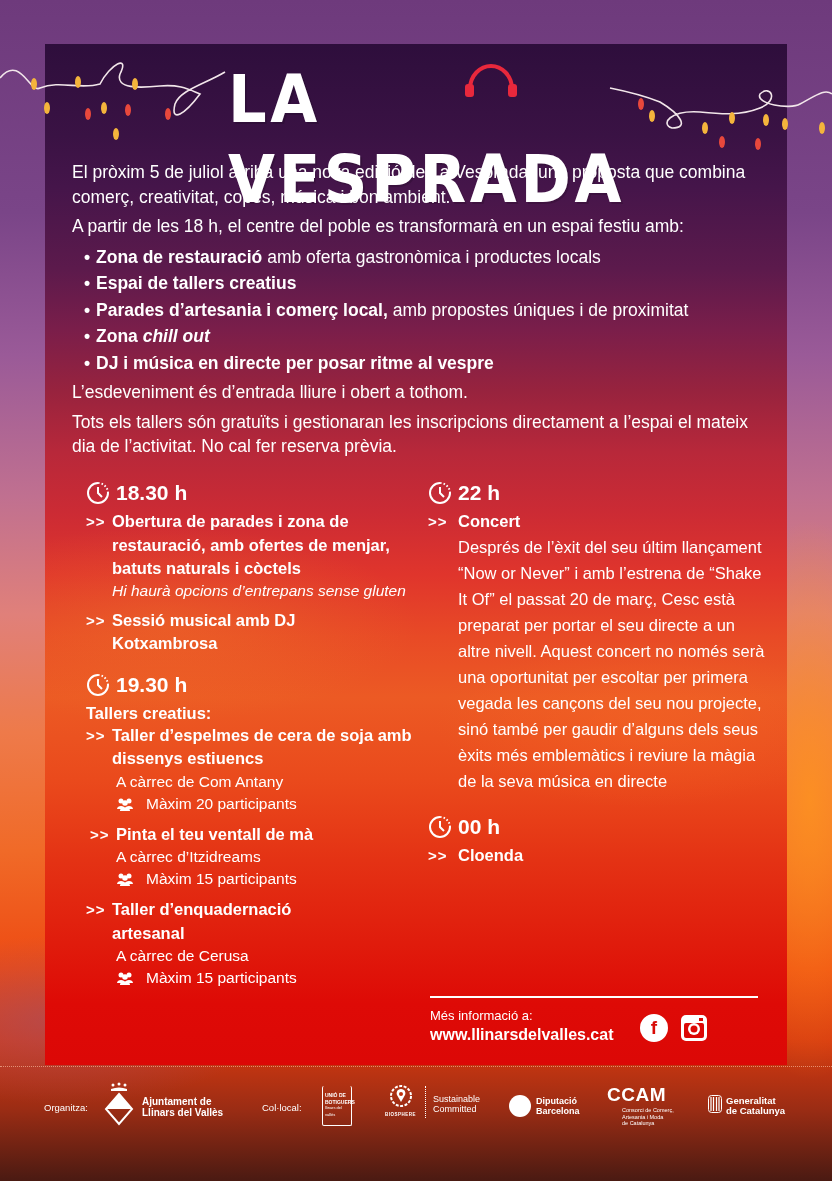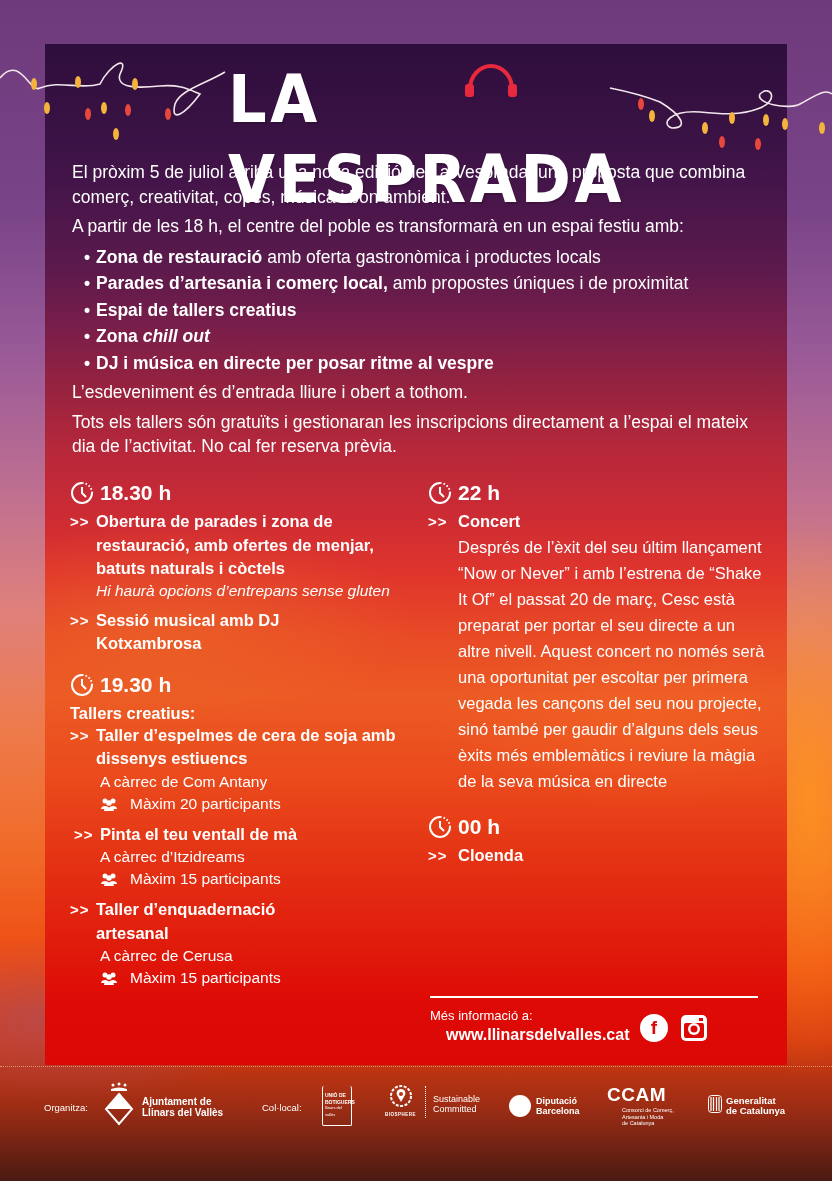--- a/index.html
+++ b/index.html
@@ -47,39 +47,39 @@
   .intro { position: absolute; left: 72px; top: 160px; width: 700px; z-index: 2;
     font-family: "Liberation Sans", sans-serif; font-size: 17.5px; line-height: 24.5px; }
   .intro p { margin-bottom: 5px; }
   .intro ul { list-style: none; margin: 2px 0 4px 0; }
   .intro li { padding-left: 24px; position: relative; line-height: 26.5px; }
   .intro li::before { content: "•"; position: absolute; left: 12px; font-weight: bold; }
   .intro b { font-weight: bold; }
   .intro i { font-style: italic; font-weight: bold; }
   
   .col { position: absolute; z-index: 2; font-family: "Liberation Sans", sans-serif; }
-  .col-left { left: 70px; top: 478px; width: 340px; }
+  .col-left { left: 86px; top: 478px; width: 340px; }
   .col-right { left: 428px; top: 478px; width: 340px; }
   .time { display: flex; align-items: center; height: 30px; margin-bottom: 2px; }
   .time .clock { width: 24px; height: 24px; margin-right: 6px; }
   .time span { font-weight: bold; font-size: 21px; }
   .item { position: relative; padding-left: 26px; font-size: 16.5px; line-height: 23.5px; font-weight: bold; }
   .item .arr { position: absolute; left: 0; top: 0; font-weight: bold; font-size: 15px; letter-spacing: 1px; }
   .note { padding-left: 26px; font-size: 15.5px; line-height: 20px; font-style: italic; }
   .sub { padding-left: 30px; font-size: 15.5px; line-height: 22px; }
   .sub-people { display: flex; align-items: center; gap: 12px; }
   .sub-people svg { width: 18px; height: 14px; }
   .heading-plain { font-weight: bold; font-size: 16.5px; line-height: 22px; }
   .desc { padding-left: 30px; font-size: 16.5px; line-height: 26px; }
   .gap-s { height: 8px; } .gap-m { height: 14px; } .gap-l { height: 18px; }
   
   .info { position: absolute; left: 430px; top: 996px; width: 328px; z-index: 2; font-family: "Liberation Sans", sans-serif; }
   .info .rule { height: 2px; background: #fff; margin-bottom: 10px; }
   .info .label { font-size: 13px; line-height: 16px; }
-  .info .url { font-size: 16px; font-weight: bold; line-height: 22px; margin-left: 16px; }
+  .info .url { font-size: 16px; font-weight: bold; line-height: 22px; }
   .social { position: absolute; right: 50px; top: 18px; display: flex; gap: 12px; }
   .social .fb { width: 28px; height: 28px; border-radius: 50%; background: #fff; color: #d80a06; font-weight: bold; font-size: 19px; display: flex; align-items: center; justify-content: center; font-family: "Liberation Sans", sans-serif; }
   .social .ig { width: 28px; height: 28px; }
   
   .footer { position: absolute; left: 0; top: 1080px; width: 832px; height: 60px; z-index: 2; font-family: "Liberation Sans", sans-serif; }
   .f { position: absolute; color: #fff; }
   .f-label { font-size: 9.5px; }
   .f-name { font-size: 10px; font-weight: bold; line-height: 11px; }
   .f-small { font-size: 5.5px; line-height: 6.5px; }
 </style>
@@ -122,22 +122,22 @@
     <rect x="3" y="20" width="9" height="13" rx="3" fill="#e8283c"></rect>
     <rect x="46" y="20" width="9" height="13" rx="3" fill="#e8283c"></rect>
   </svg>
 </div>
 
 <div class="intro">
   <p>El pròxim 5 de juliol arriba una nova edició de La Vesprada, una proposta que combina comerç, creativitat, copes, música i bon ambient.</p>
   <p>A partir de les 18 h, el centre del poble es transformarà en un espai festiu amb:</p>
   <ul>
     <li><b>Zona de restauració</b><span> amb oferta gastronòmica i productes locals</span></li>
+    <li><b>Espai de tallers creatius</b></li>
     <li><b>Parades d’artesania i comerç local,</b><span> amb propostes úniques i de proximitat</span></li>
-    <li><b>Espai de tallers creatius</b></li>
     <li><b>Zona </b><i>chill out</i></li>
     <li><b>DJ i música en directe per posar ritme al vespre</b></li>
   </ul>
   <p>L’esdeveniment és d’entrada lliure i obert a tothom.</p>
   <p>Tots els tallers són gratuïts i gestionaran les inscripcions directament a l’espai el mateix dia de l’activitat. No cal fer reserva prèvia.</p>
 </div>
 
 <div class="col col-left">
   <div class="time">
     <svg class="clock" viewBox="0 0 24 24">

